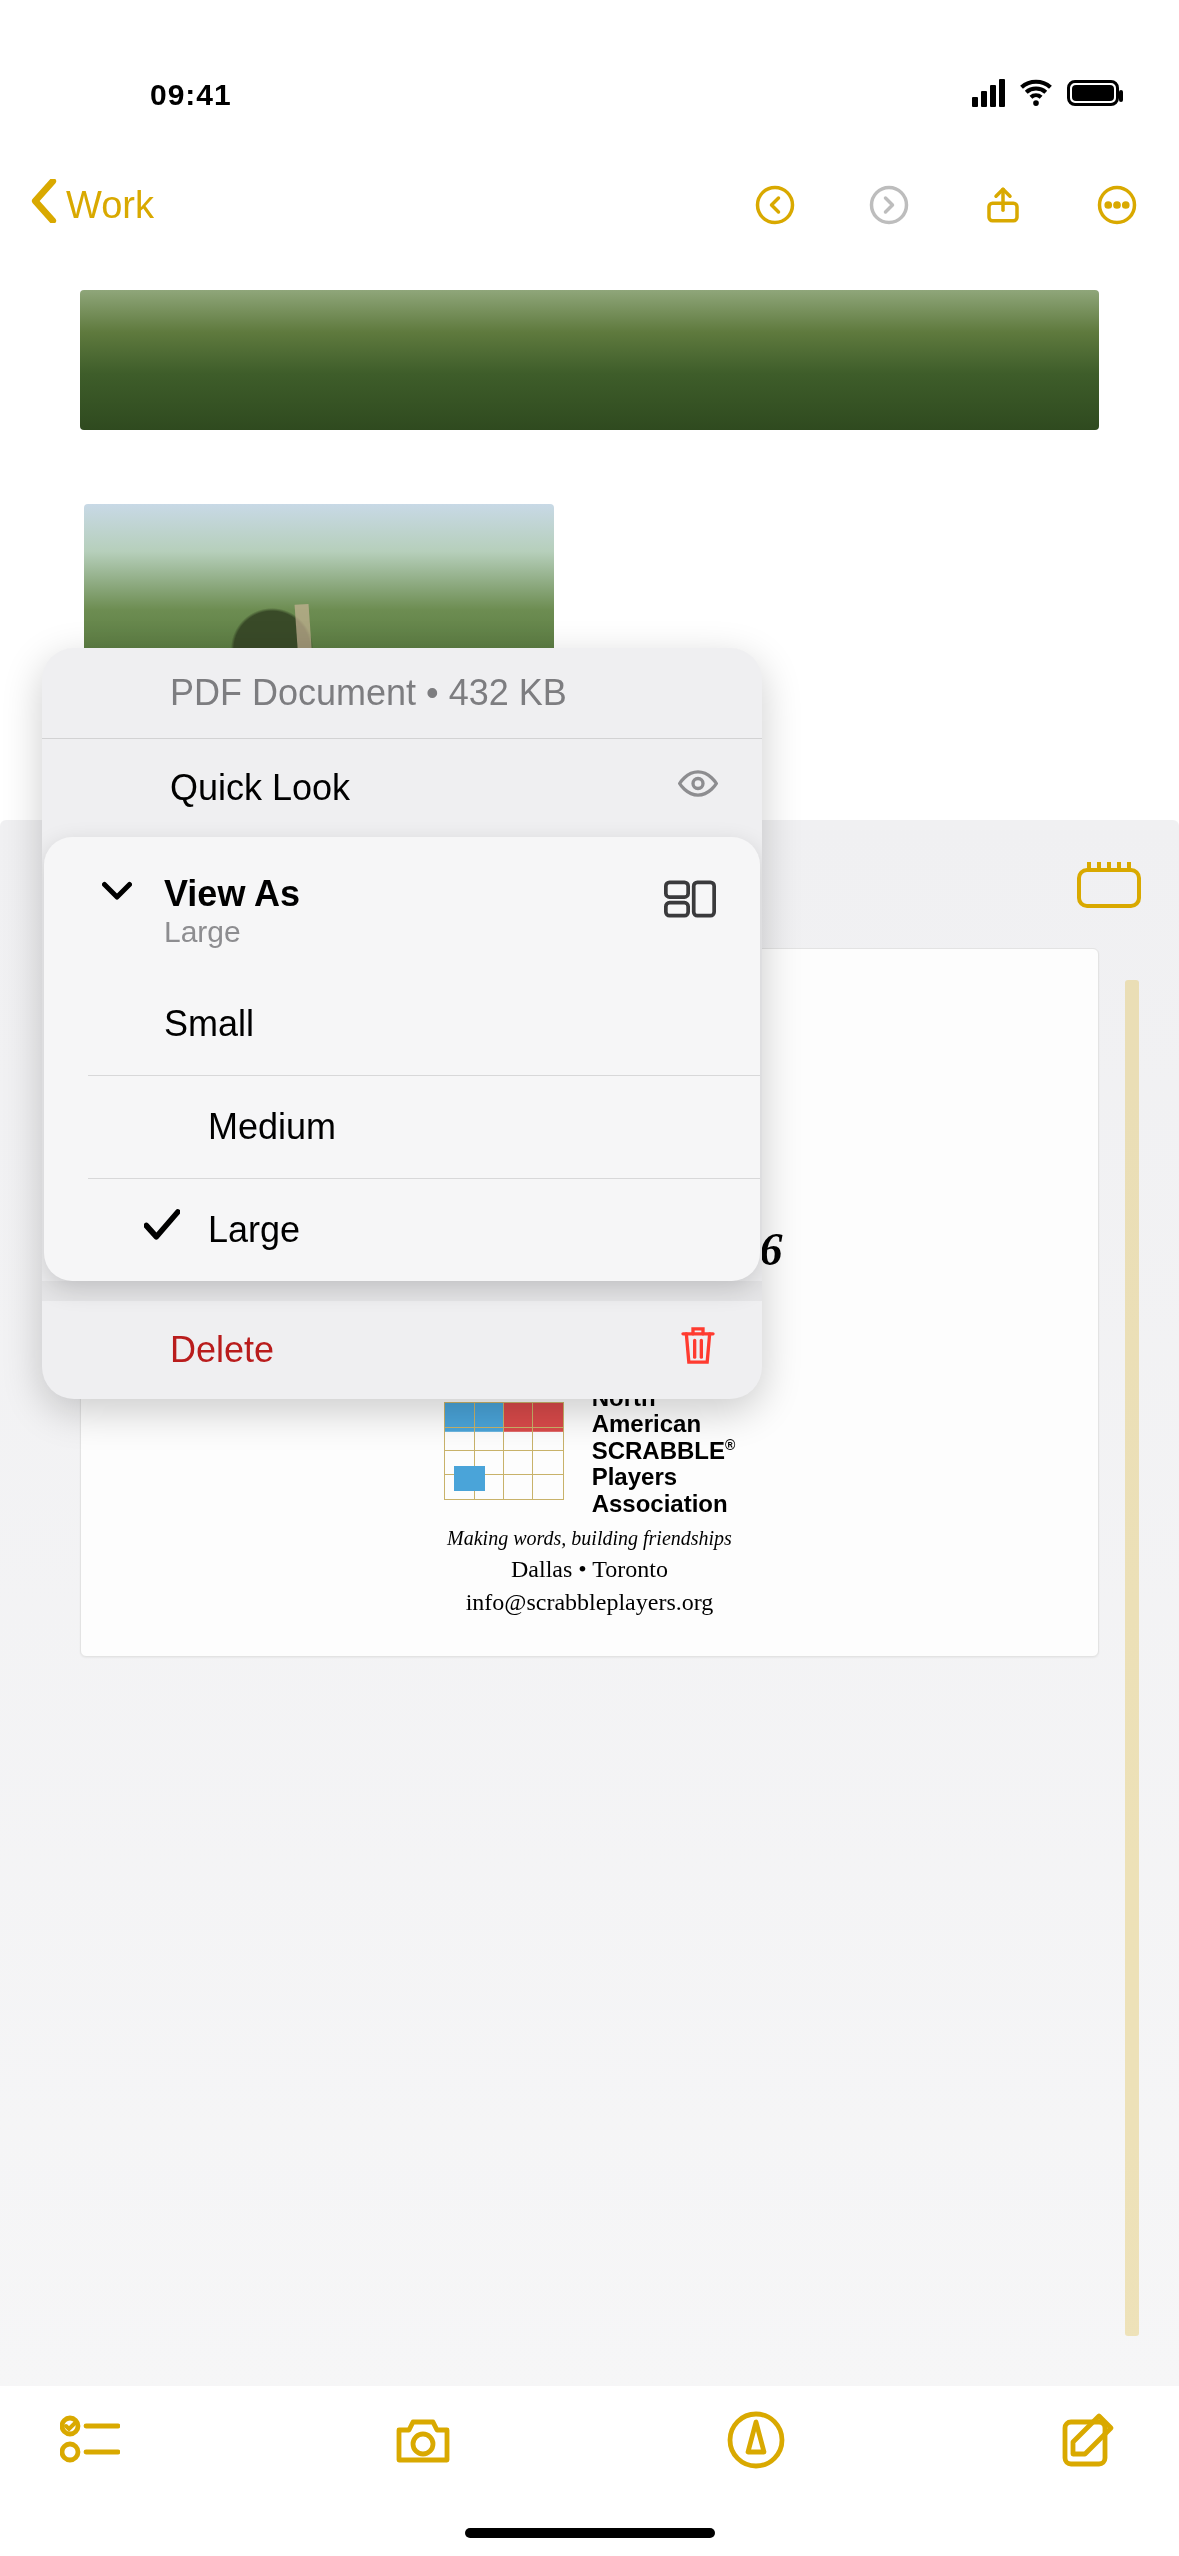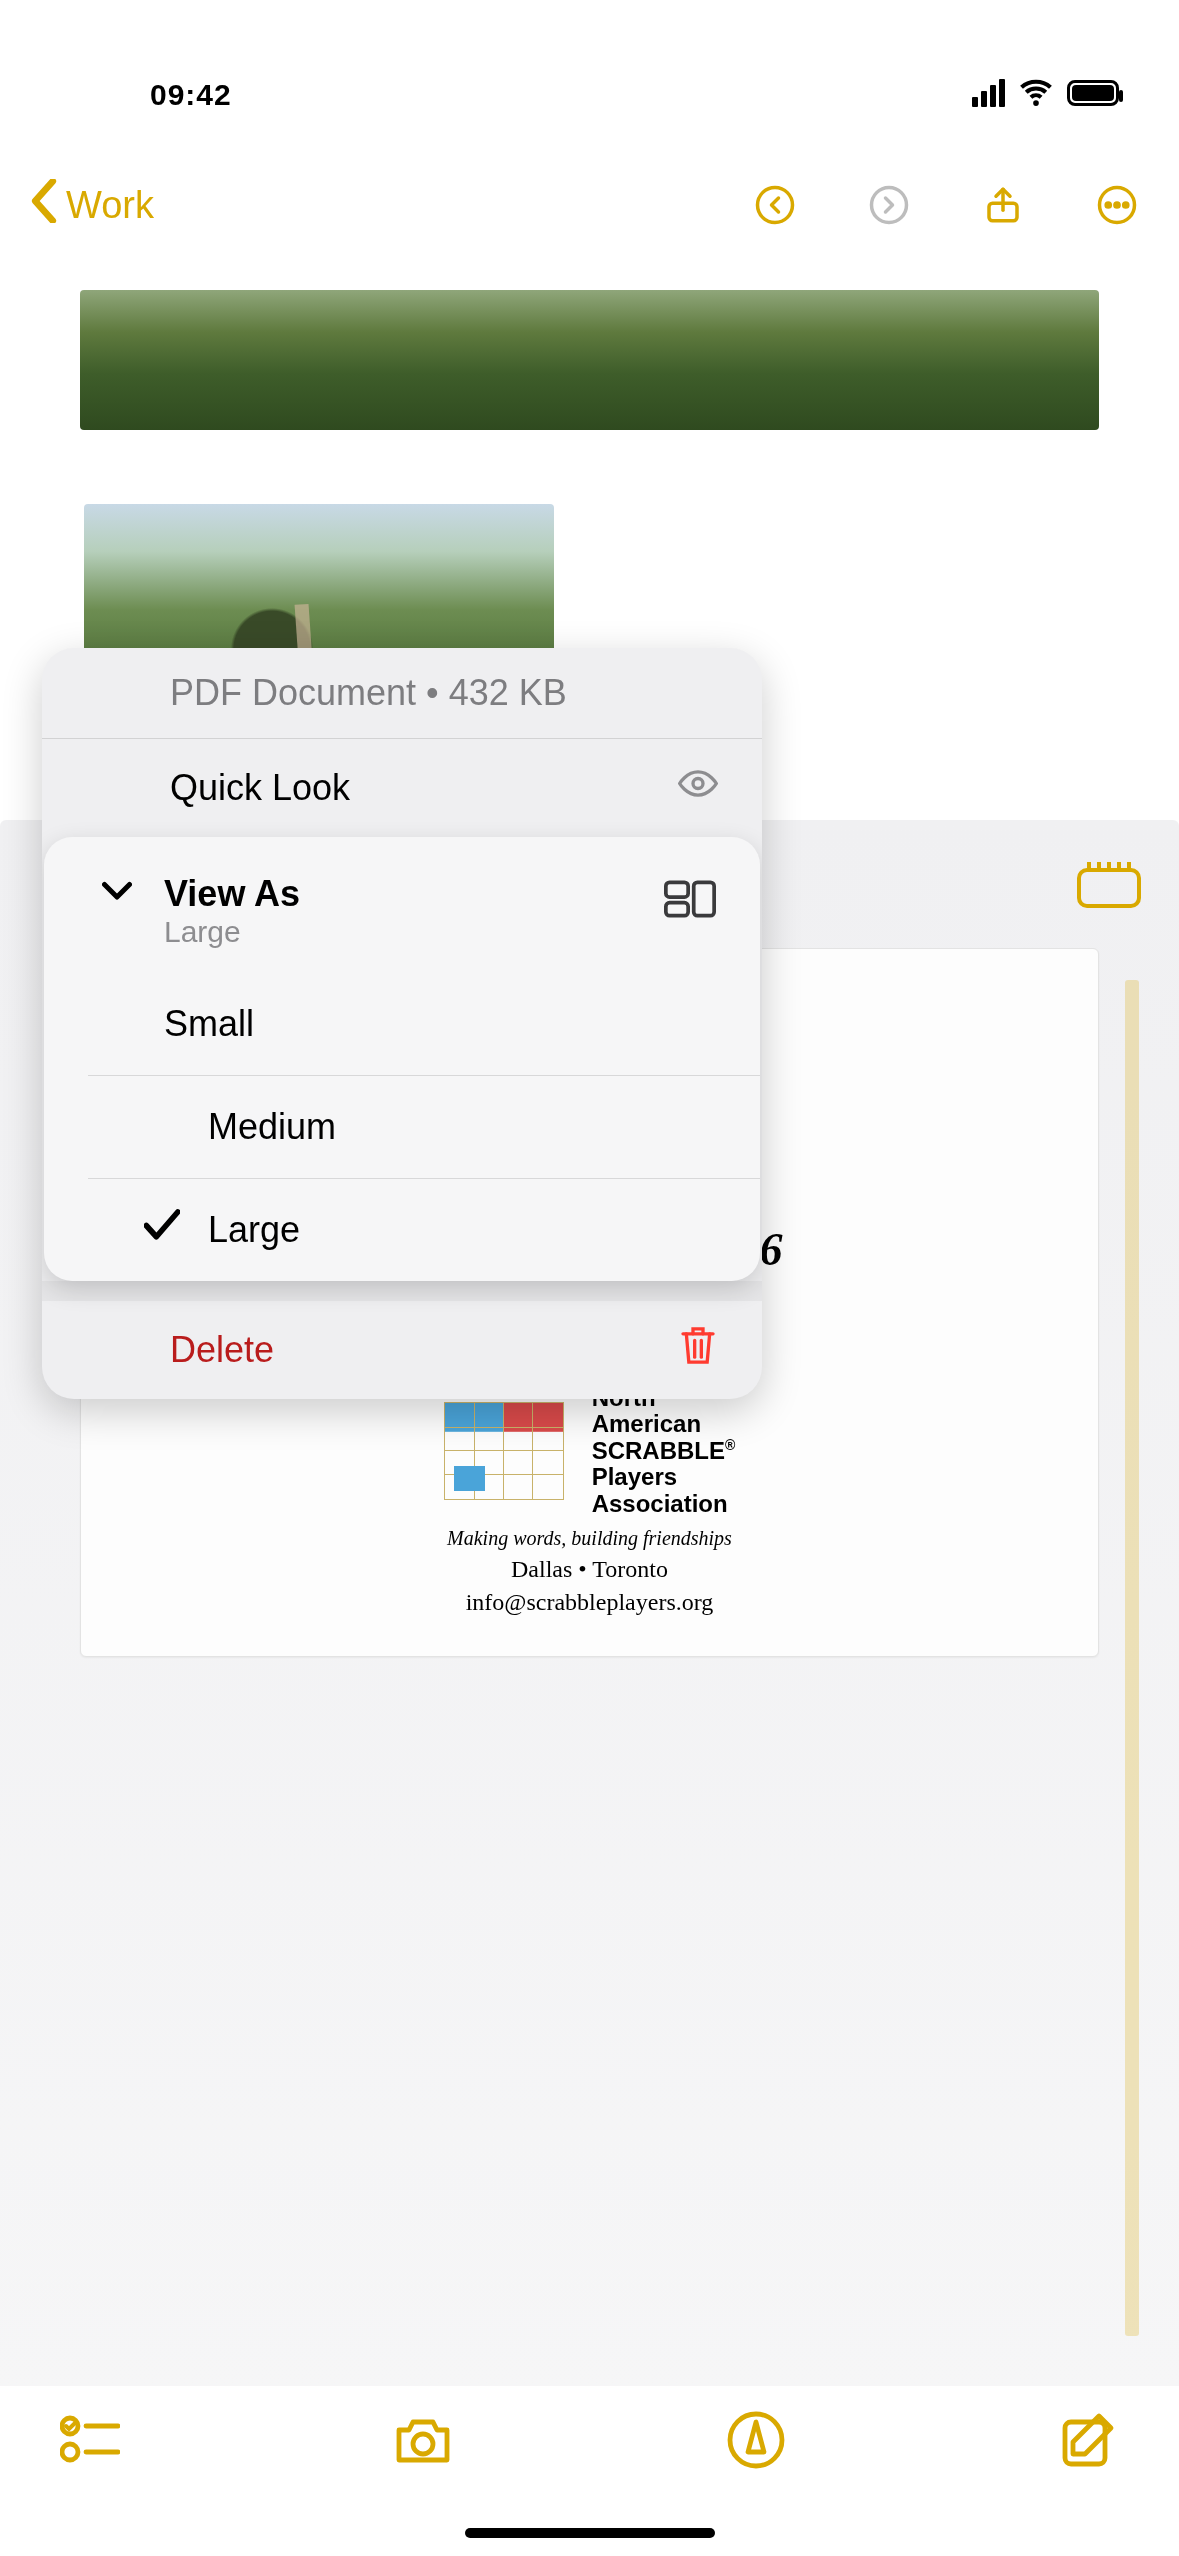--- a/index.html
+++ b/index.html
@@ -106,21 +106,21 @@
 
 .toolbar{ position:absolute; left:0; right:0; bottom:0; height:170px; background:#ffffff; display:flex; align-items:flex-start; justify-content:space-between; padding:24px 60px 0;}
 .toolbar .tb{ color:#d9a900;}
 .toolbar svg{ width:60px; height:60px;}
 .home-indicator{ position:absolute; bottom:18px; left:50%; transform:translateX(-50%); width:250px; height:10px; background:#000; border-radius:10px;}
 </style>
 </head>
 <body>
 
 <div class="status-bar">
-  <div class="status-time">09:42</div>
+  <div class="status-time">09:41</div>
   <div class="status-icons">
     <div class="cell-bars">
         <span></span>
         <span></span>
         <span></span>
         <span></span>
       </div>
     <div class="wifi-icon">
       <svg viewBox="0 0 24 24" fill="currentColor">
           <path d="M12 18.5a2 2 0 100 4 2 2 0 000-4zm-4.6-3.2a7 7 0 019.2 0l-2 2.1a4 4 0 00-5.2 0l-2-2.1zm-3.3-3.5a12 12 0 0115.8 0l-2 2.1a9 9 0 00-11.8 0l-2-2.1zM.8 8.3a17 17 0 0122.4 0l-2 2.1a14 14 0 00-18.4 0l-2-2.1z"></path>

